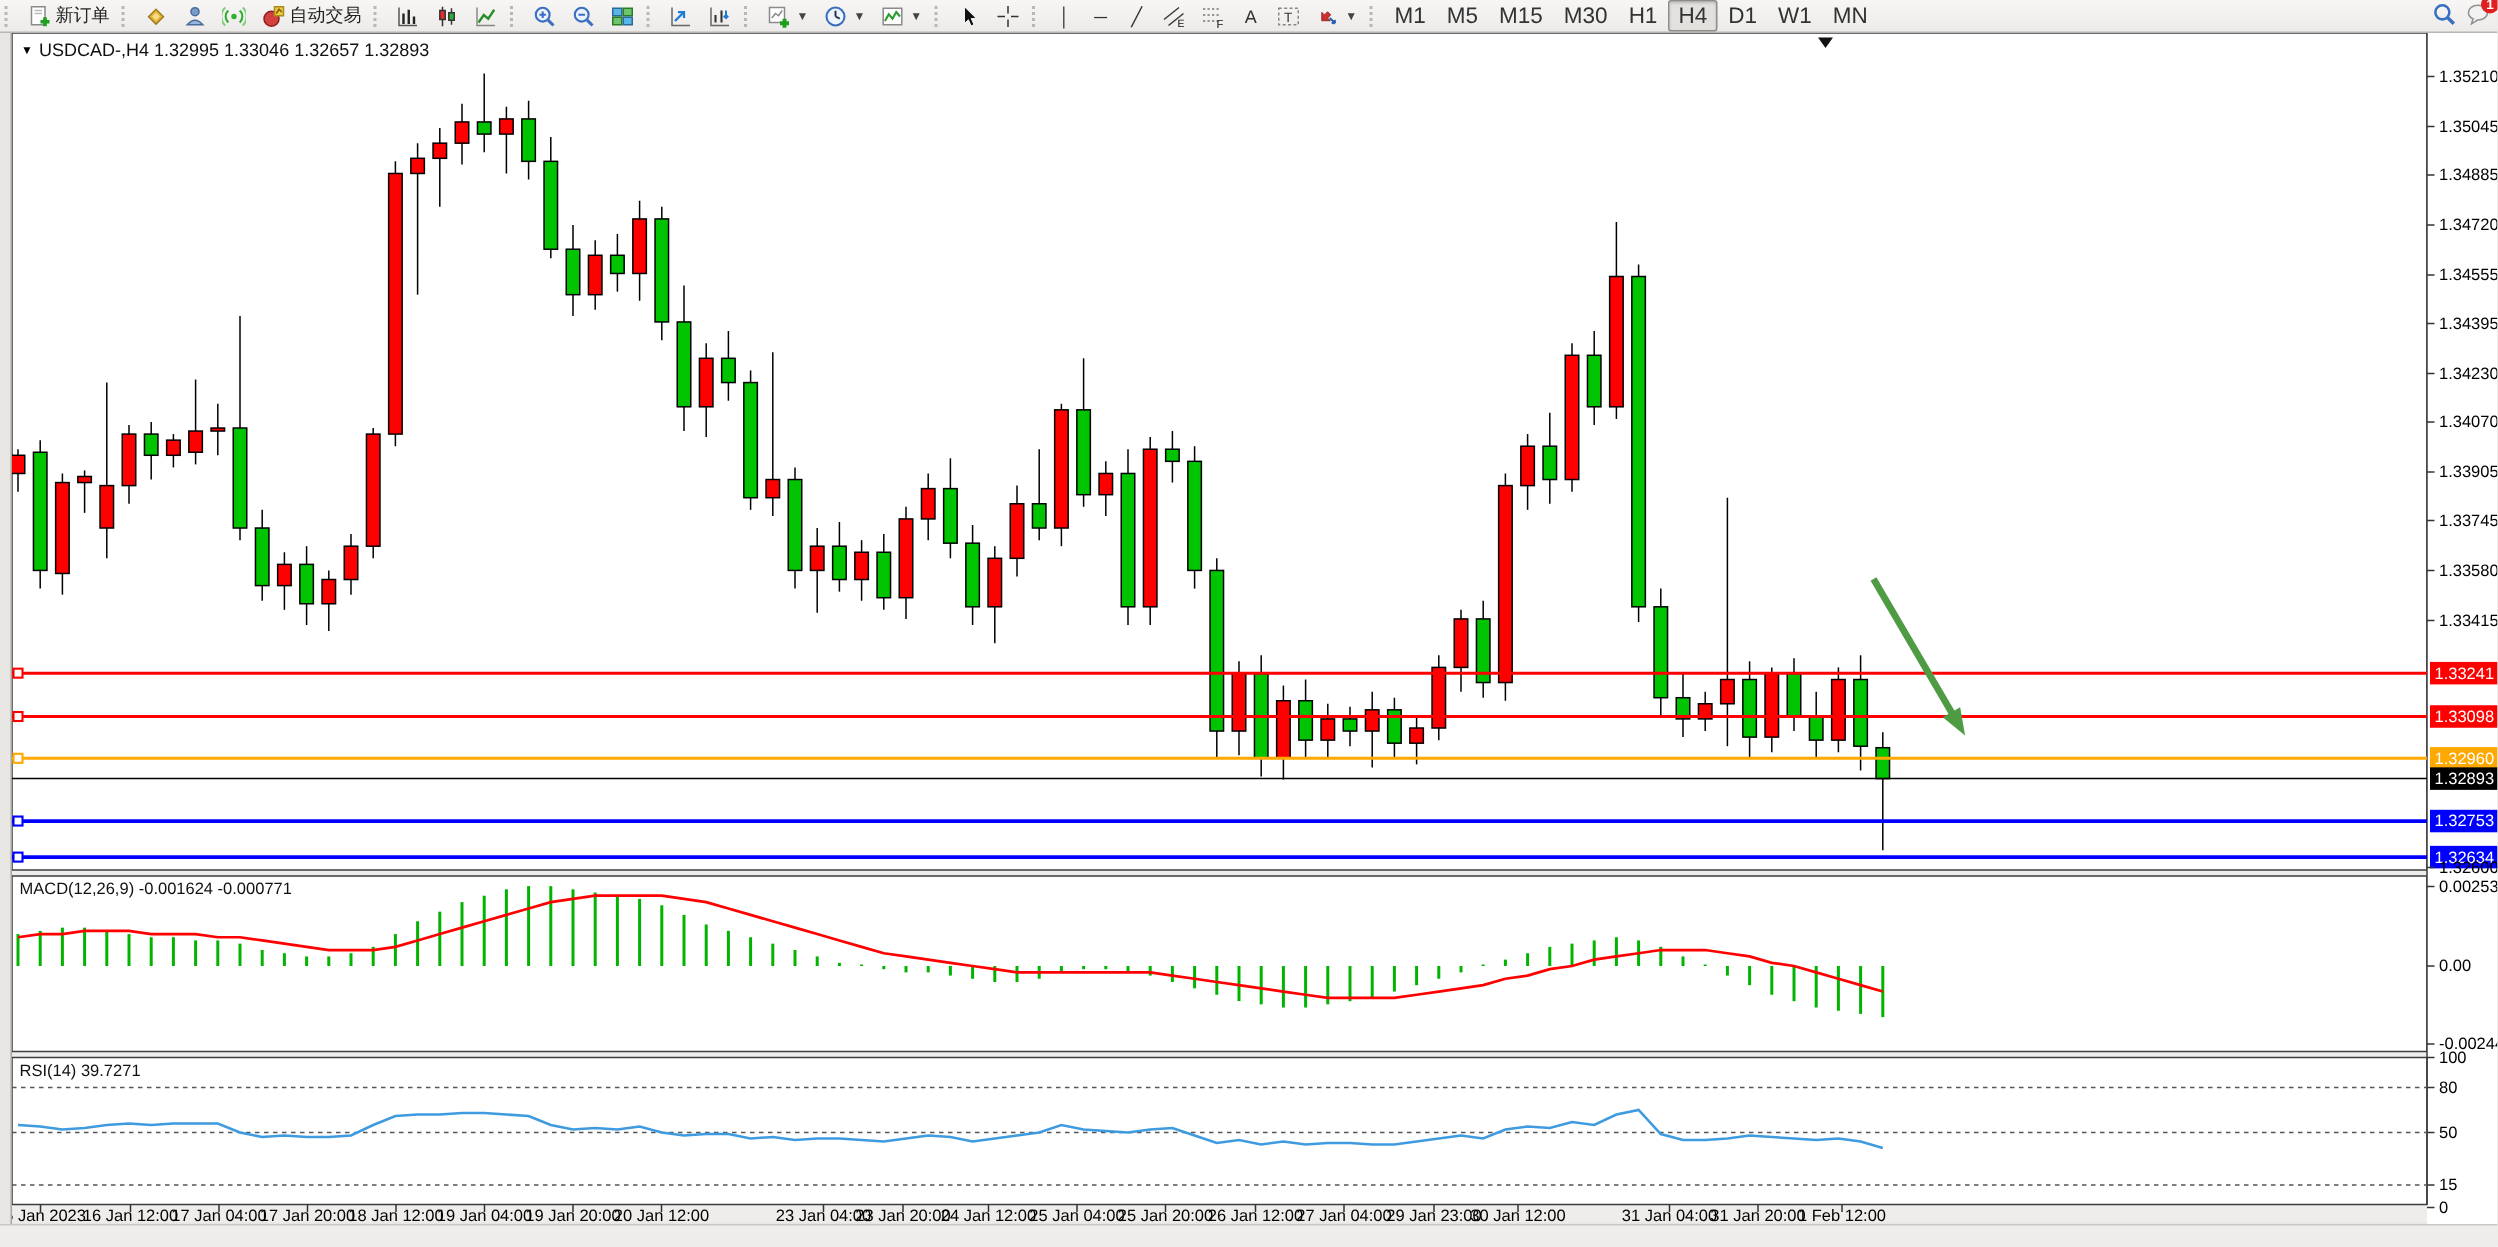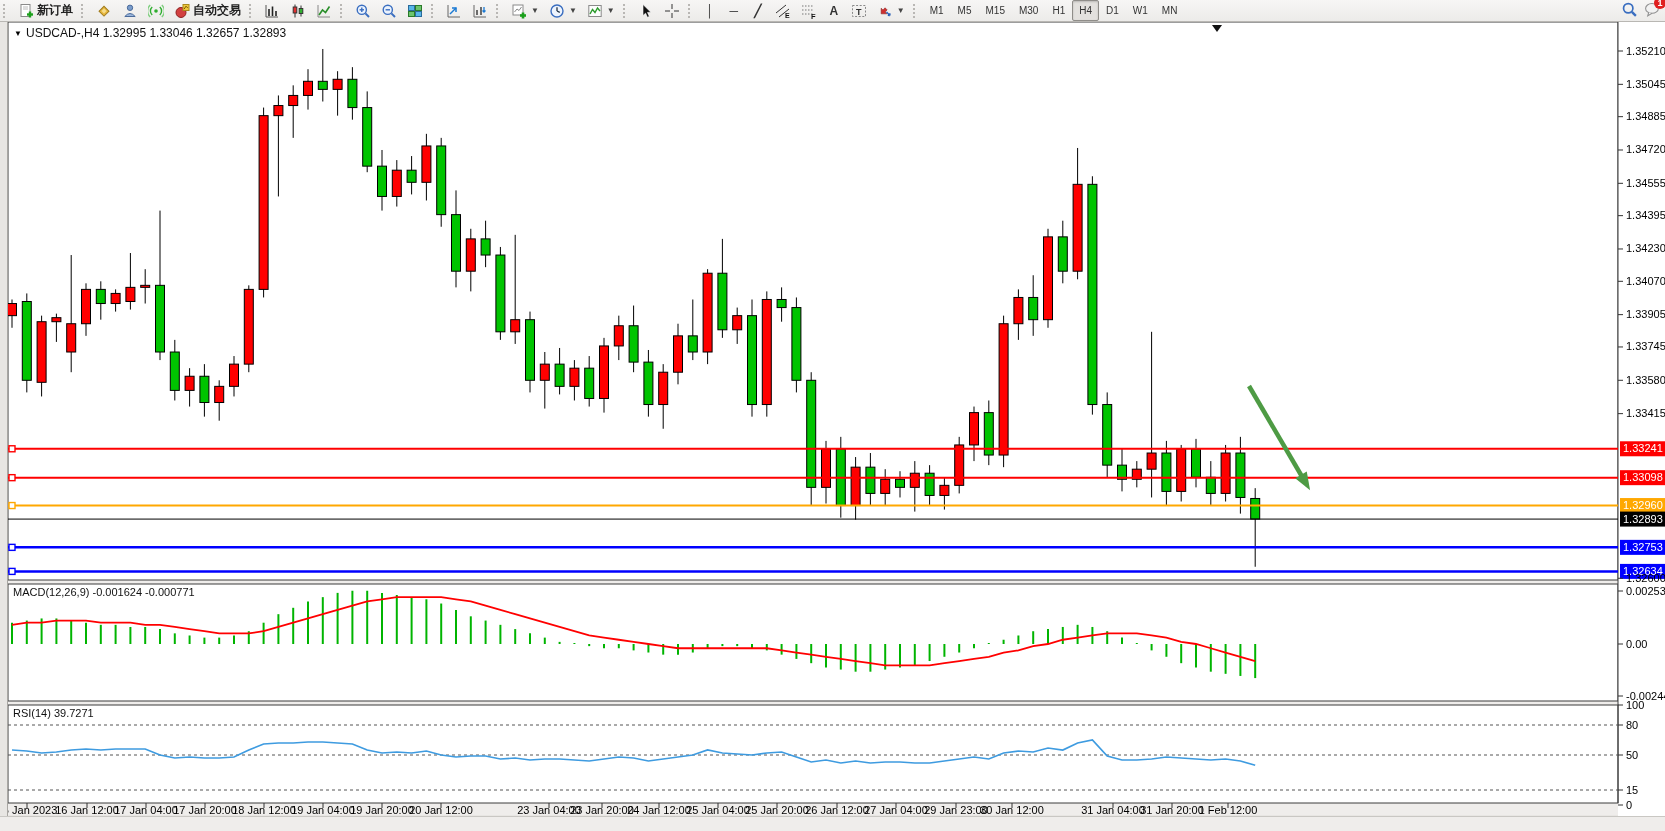--- a/index.html
+++ b/index.html
@@ -1,25 +1,25 @@
 <!DOCTYPE html>
 <html><head>
 <meta charset="utf-8">
 <style>
   html,body{margin:0;padding:0;background:#e8e6e3;}
   body{width:1665px;height:831px;overflow:hidden;font-family:"Liberation Sans",sans-serif;position:relative;}
   
   #toolbar{position:absolute;left:0;top:0;width:1665px;height:21px;background:linear-gradient(#f7f6f5,#ecebe9);
     border-bottom:1px solid #b9b7b3;display:flex;align-items:center;font-size:12px;color:#222;}
   .grip{width:5px;height:14px;margin:0 3px;border-left:2px dotted #b9b7b4;}
-  .tbtn{display:flex;align-items:center;gap:3px;padding:1px 4px;height:18px;border:1px solid transparent;border-radius:2px;cursor:default;white-space:nowrap;font-weight:bold;}
+  .tbtn{display:flex;align-items:center;gap:3px;padding:1px 4px;height:18px;border:1px solid transparent;border-radius:2px;cursor:default;white-space:nowrap;}
   .tbtn svg{width:16px;height:16px;}
   .glyph{font-size:12px;width:14px;text-align:center;color:#333;}
   .caret{font-size:8px;color:#444;margin-left:1px;}
-  .tf{padding:1px 6px;height:17px;display:flex;align-items:center;border:1px solid transparent;border-radius:2px;color:#333;font-size:10px;}
+  .tf{padding:1px 6px;height:17px;display:flex;align-items:center;border:1px solid transparent;border-radius:2px;color:#333;font-size:15px;}
   .tf.active{background:#e3e1de;border:1px solid #8f8d89;box-shadow:inset 0 1px 2px rgba(0,0,0,.18);}
   #tb-right{margin-left:auto;display:flex;align-items:center;padding-right:4px;}
   .badge{position:absolute;top:-4px;right:-5px;background:#e02020;color:#fff;border-radius:50%;width:12px;height:12px;
     font-size:9px;line-height:12px;text-align:center;font-weight:bold;}
   .chatwrap{position:relative;margin-left:6px;}
   
   #chartarea{position:absolute;left:0;top:22px;}
   #statusbar{position:absolute;left:0;top:816px;width:1665px;height:15px;background:#efedeb;border-top:1px solid #c9c7c3;}
   #leftedge{position:absolute;left:0;top:22px;width:7px;height:794px;background:#e8e6e3;border-right:1px solid #a8a6a2;}
   svg text{font-family:"Liberation Sans",sans-serif;}

